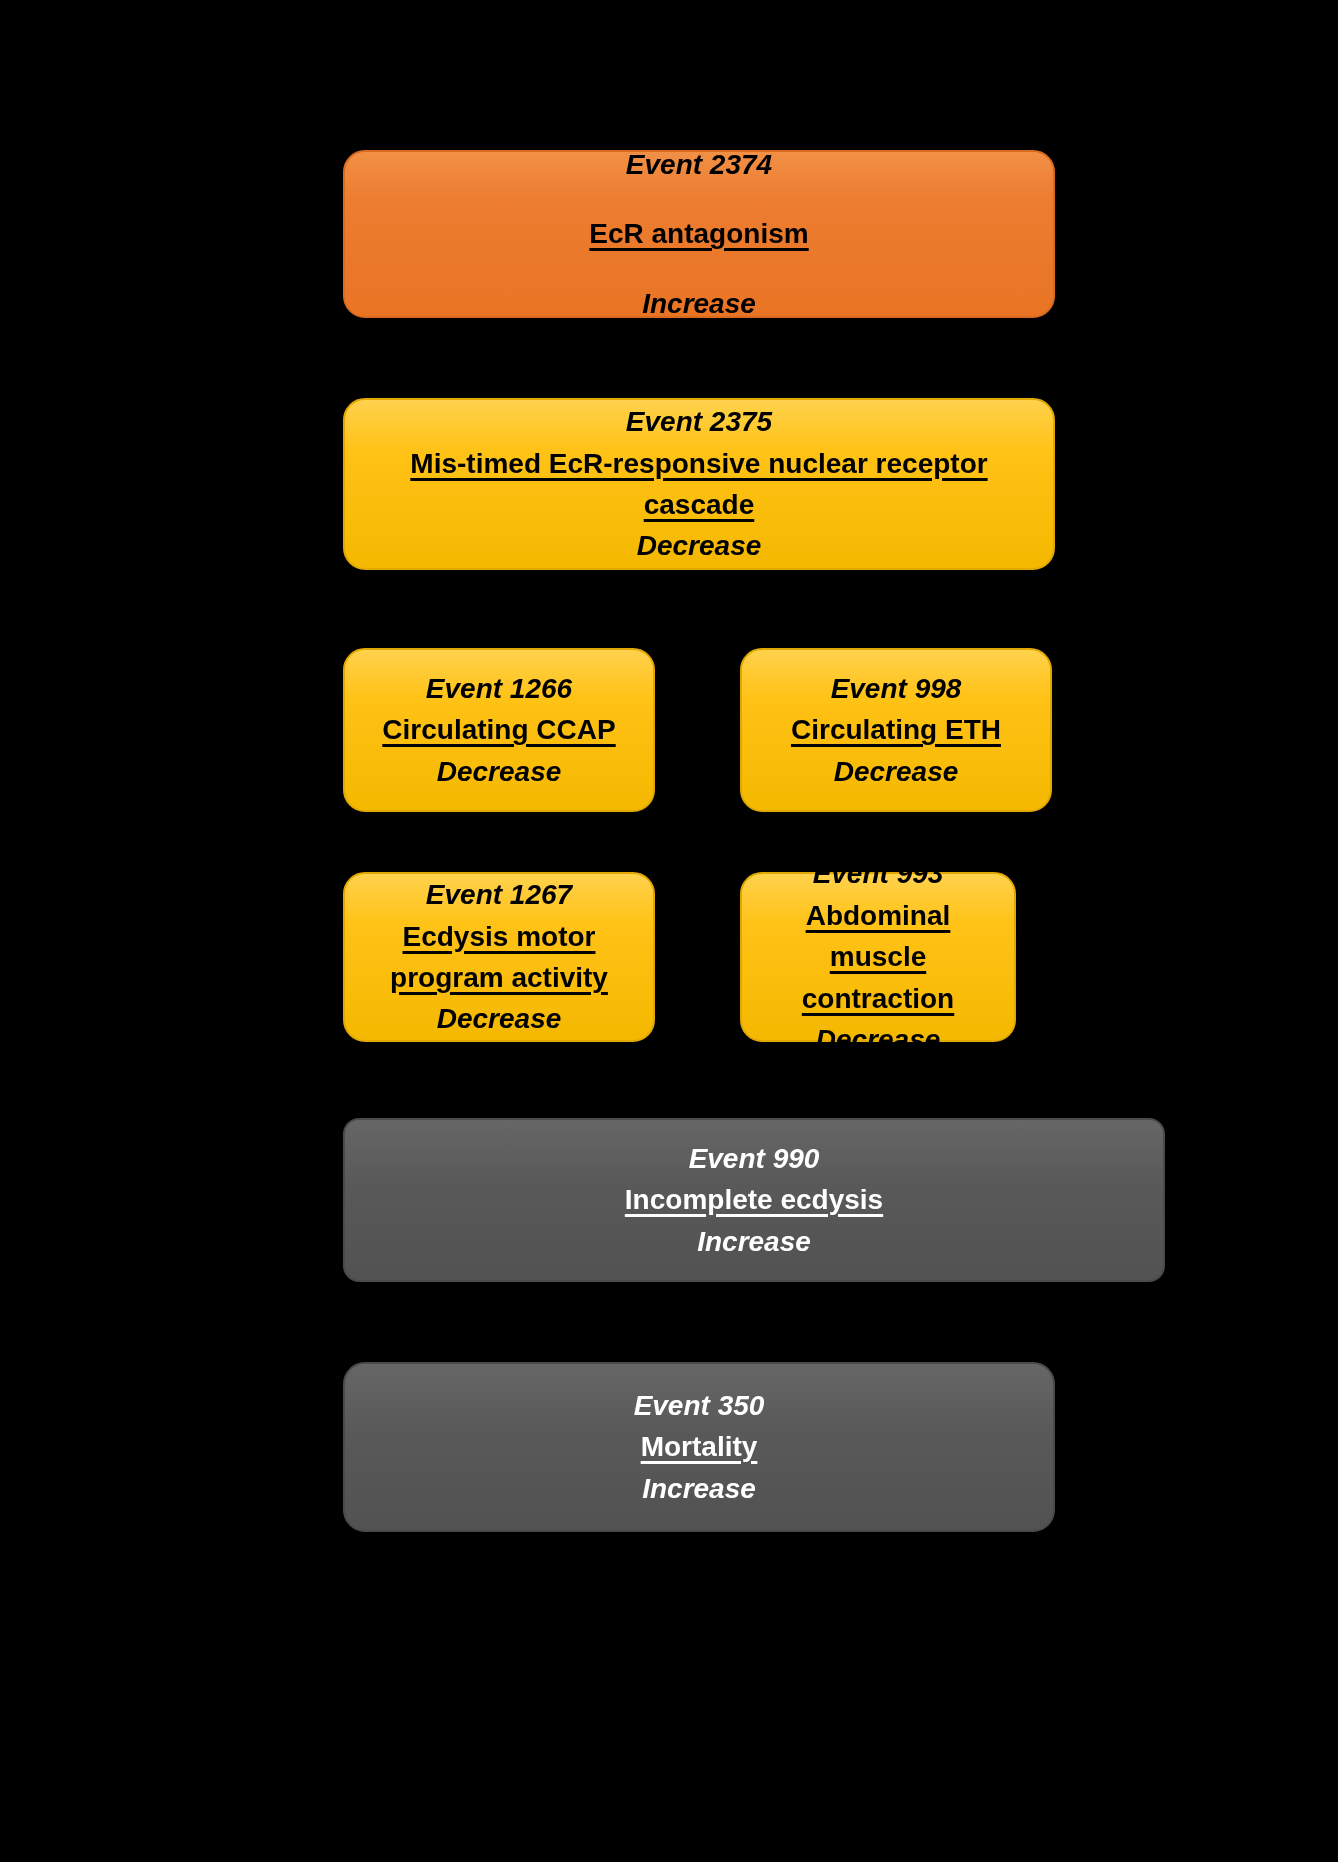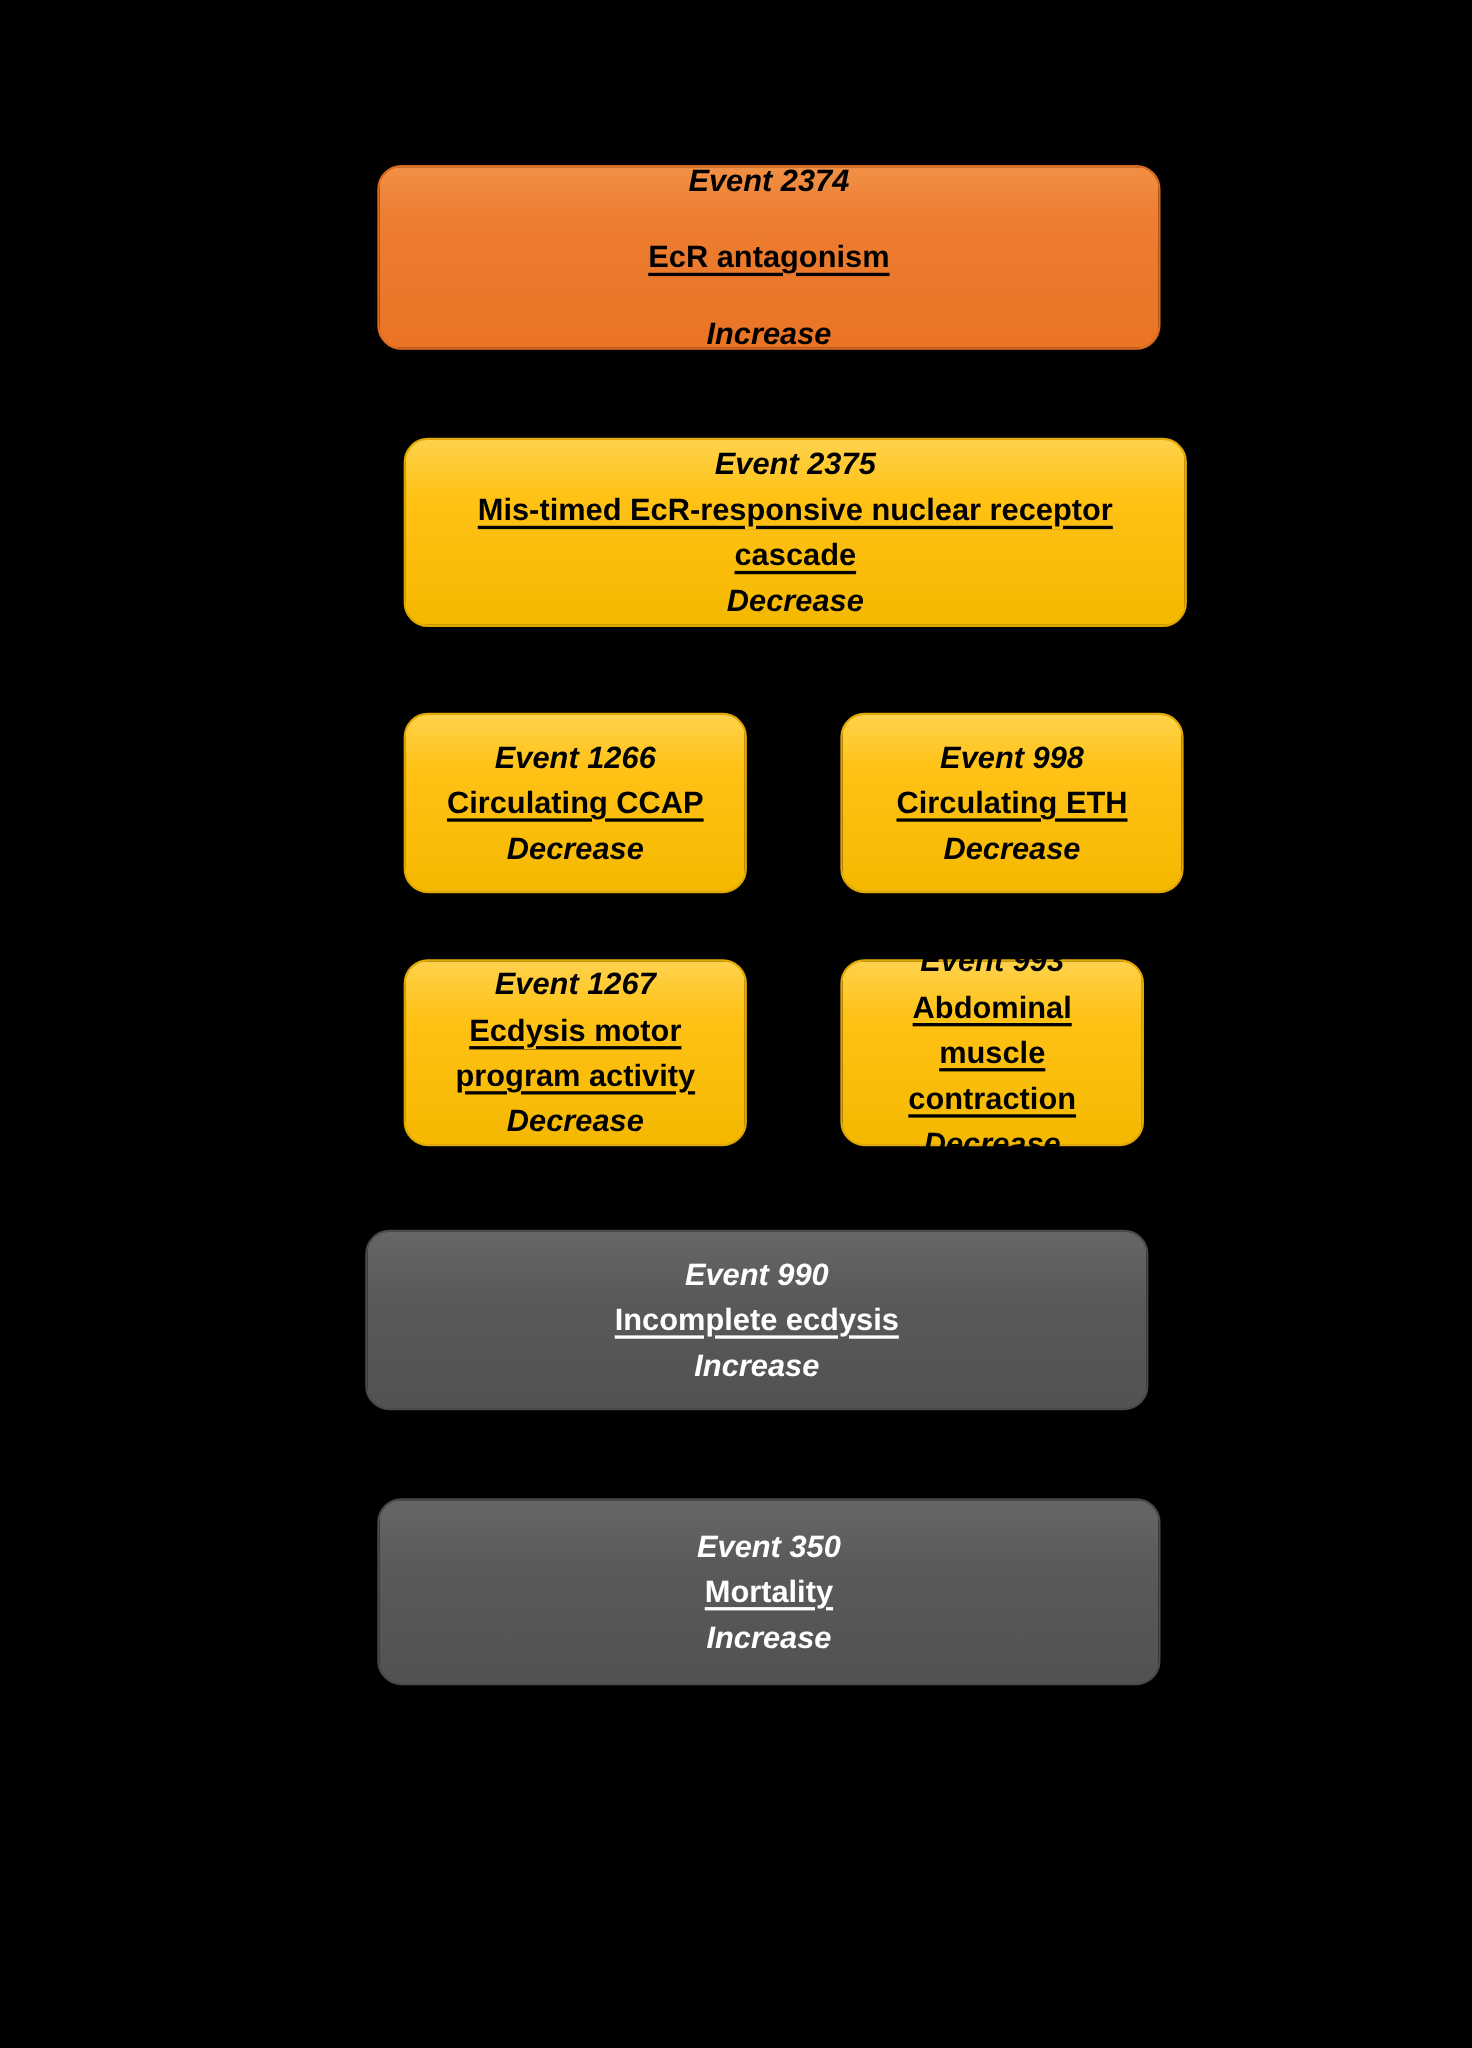--- a/index.html
+++ b/index.html
@@ -35,21 +35,20 @@
   .node.orange {
     background: linear-gradient(180deg, #f19045 0%, #ed7d31 28%, #e97424 100%);
     border: 2px solid #d96b20;
     color: #000000;
     gap: 28px;
   }
   .node.yellow {
     background: linear-gradient(180deg, #ffd24d 0%, #ffc216 30%, #f5b800 100%);
     border: 2px solid #e0a800;
     color: #000000;
-    margin-left: 24px;
   }
   .node.gray {
     background: linear-gradient(180deg, #666666 0%, #595959 40%, #525252 100%);
     border: 2px solid #4a4a4a;
     color: #ffffff;
   }
   .event-id {
     font-style: italic;
   }
   .event-name {
@@ -61,21 +60,21 @@
     font-style: italic;
   }
 
   
   #node-2374 { left: 343px; top: 150px;  width: 712px; height: 168px; }
   #node-2375 { left: 343px; top: 398px;  width: 712px; height: 172px; }
   #node-1266 { left: 343px; top: 648px;  width: 312px; height: 164px; }
   #node-998  { left: 740px; top: 648px;  width: 312px; height: 164px; justify-content: center; }
   #node-1267 { left: 343px; top: 872px;  width: 312px; height: 170px; }
   #node-993  { left: 740px; top: 872px;  width: 276px; height: 170px; }
-  #node-990  { left: 332px; top: 1118px; width: 712px; height: 164px; }
+  #node-990  { left: 343px; top: 1118px; width: 822px; height: 164px; border-radius: 16px; }
   #node-350  { left: 343px; top: 1362px; width: 712px; height: 170px; }
 </style>
 </head>
 <body>
 
 <div class="canvas">
 
   <div class="node orange" id="node-2374">
     <span class="event-id">Event 2374</span>
     <span class="event-name">EcR antagonism</span>

